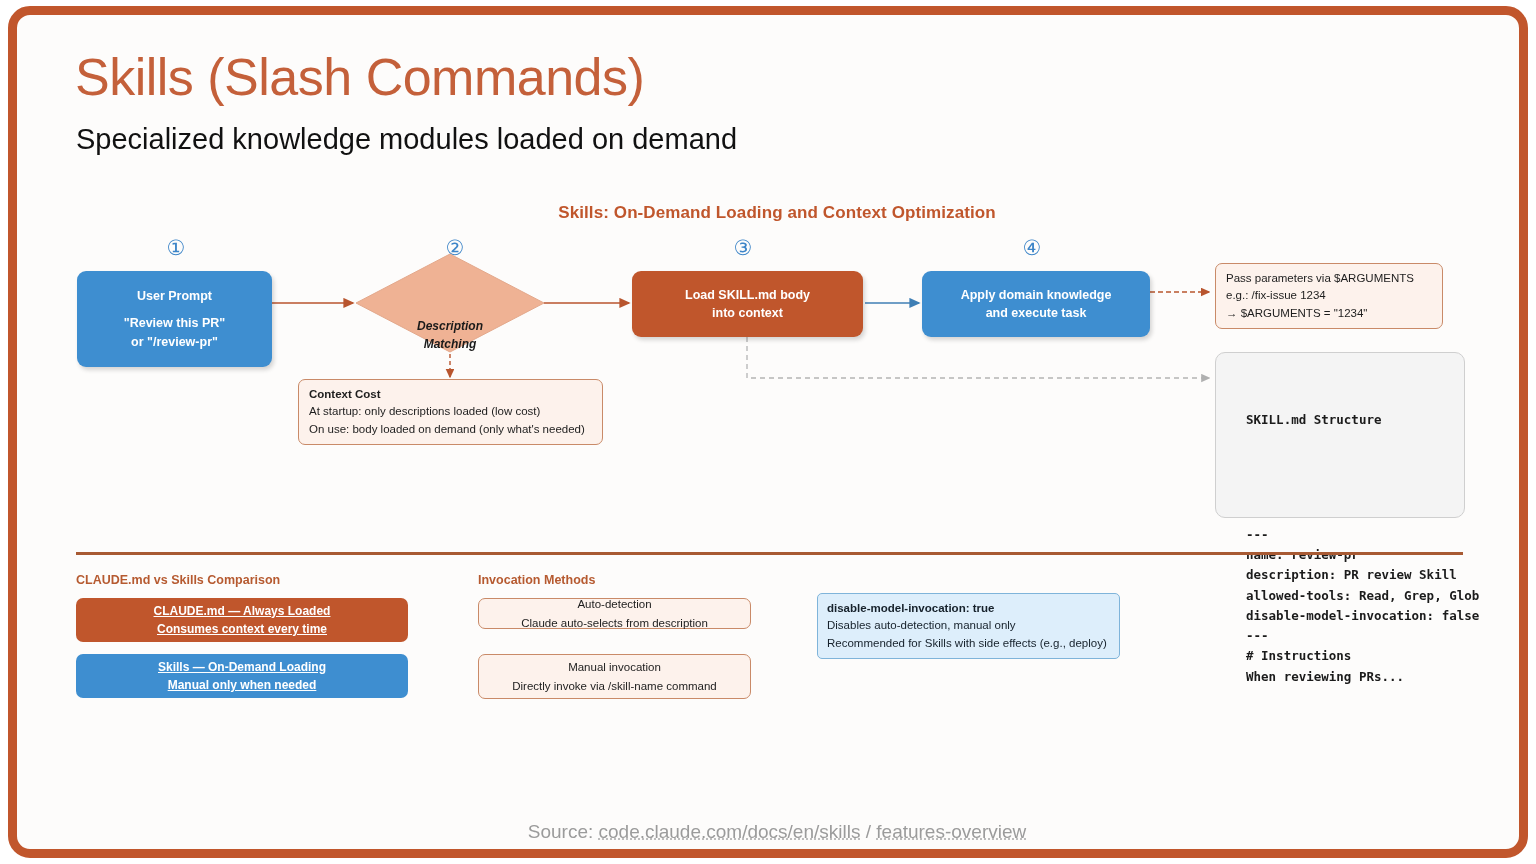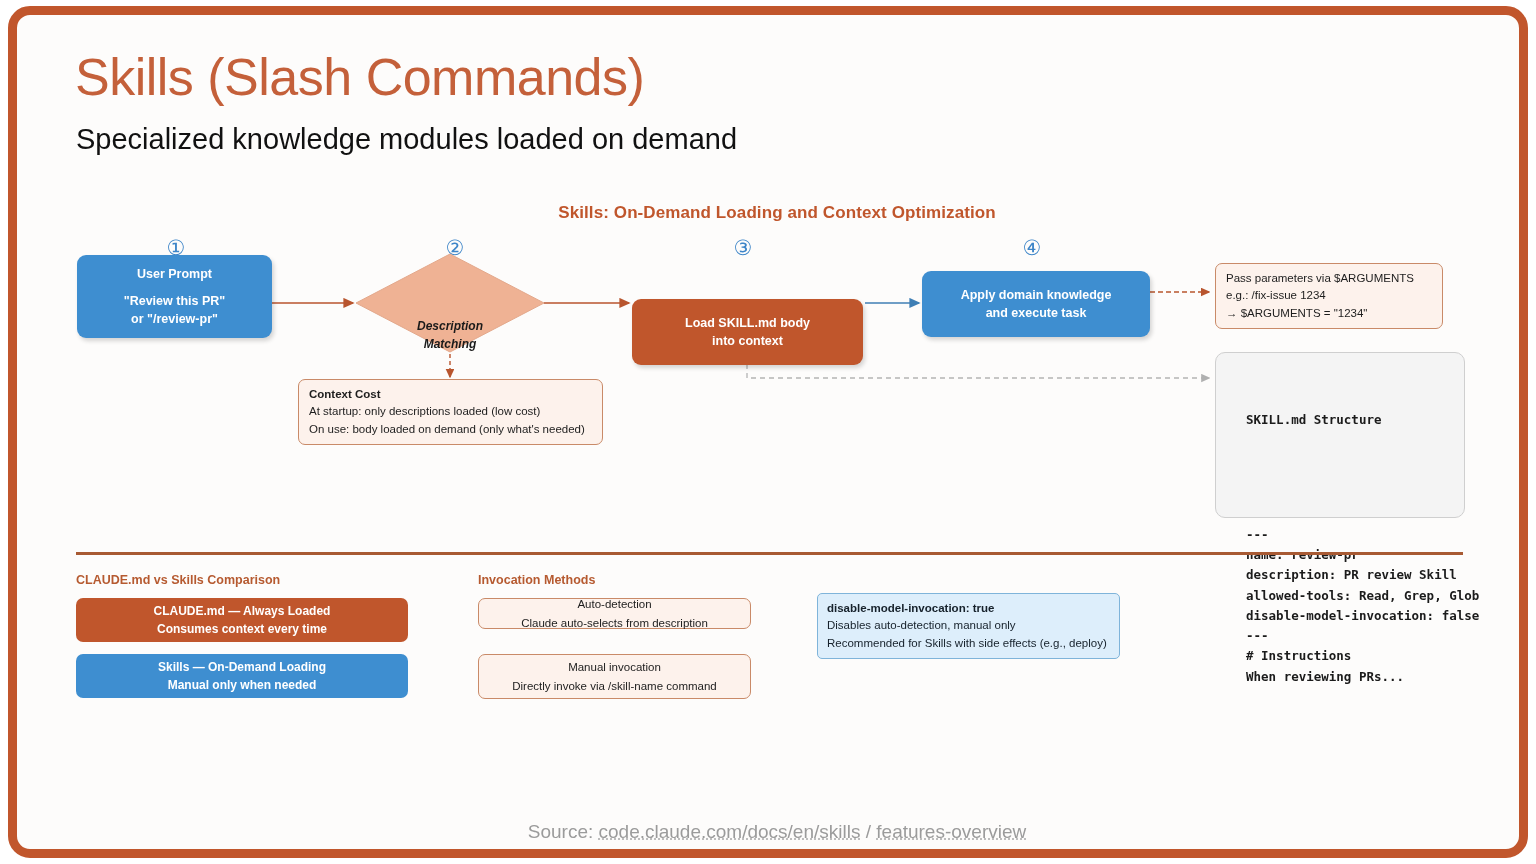--- a/index.html
+++ b/index.html
@@ -177,20 +177,21 @@
     display: flex;
     flex-direction: column;
     align-items: center;
     justify-content: center;
     text-align: center;
     color: #ffffff;
     font-size: 12px;
     font-weight: bold;
     line-height: 1.5;
     border-radius: 7px;
+    text-decoration: underline;
   }
   .bar.orange { background: #c0562c; }
   .bar.blue { background: #3e8ed0; }
 
   .inv {
     position: absolute;
     box-sizing: border-box;
     background: #fdf2ec;
     border: 1px solid #c98a68;
     border-radius: 7px;
@@ -266,38 +267,38 @@
       <line x1="1133" y1="277" x2="1192" y2="277" stroke="#b8552e" stroke-width="1.4" stroke-dasharray="5,3" marker-end="url(#ar-orange)"></line>
 
       <path d="M730,322 L730,363 L1192,363" fill="none" stroke="#b4b4b4" stroke-width="1.3" stroke-dasharray="5,4" marker-end="url(#ar-gray)"></path>
     </svg>
 
     <div class="stepnum" style="left:139px; top:222px;">①</div>
     <div class="stepnum" style="left:418px; top:222px;">②</div>
     <div class="stepnum" style="left:706px; top:222px;">③</div>
     <div class="stepnum" style="left:995px; top:222px;">④</div>
 
-    <div class="node blue" style="left:60px; top:240px; width:195px; height:83px;">
+    <div class="node blue" style="left:60px; top:256px; width:195px; height:96px;">
       <span>User Prompt</span>
       <span class="gap"></span>
       <span>"Review this PR"</span>
       <span>or "/review-pr"</span>
     </div>
 
     <div class="diamond" style="left:338px; top:238px;">
       <svg class="shape" viewBox="0 0 190 100">
         <polygon points="95,1 189,50 95,99 1,50" fill="#efb294" stroke="#e3a88b" stroke-width="1"></polygon>
       </svg>
       <div class="dlabel">
         <span>Description</span>
         <span>Matching</span>
       </div>
     </div>
 
-    <div class="node orange" style="left:615px; top:256px; width:231px; height:66px;margin-top:28px;">
+    <div class="node orange" style="left:615px; top:256px; width:231px; height:66px;">
       <span>Load SKILL.md body</span>
       <span>into context</span>
     </div>
 
     <div class="node blue" style="left:905px; top:256px; width:228px; height:66px;">
       <span>Apply domain knowledge</span>
       <span>and execute task</span>
     </div>
 
     <div class="callout" style="left:281px; top:364px; width:305px;">

